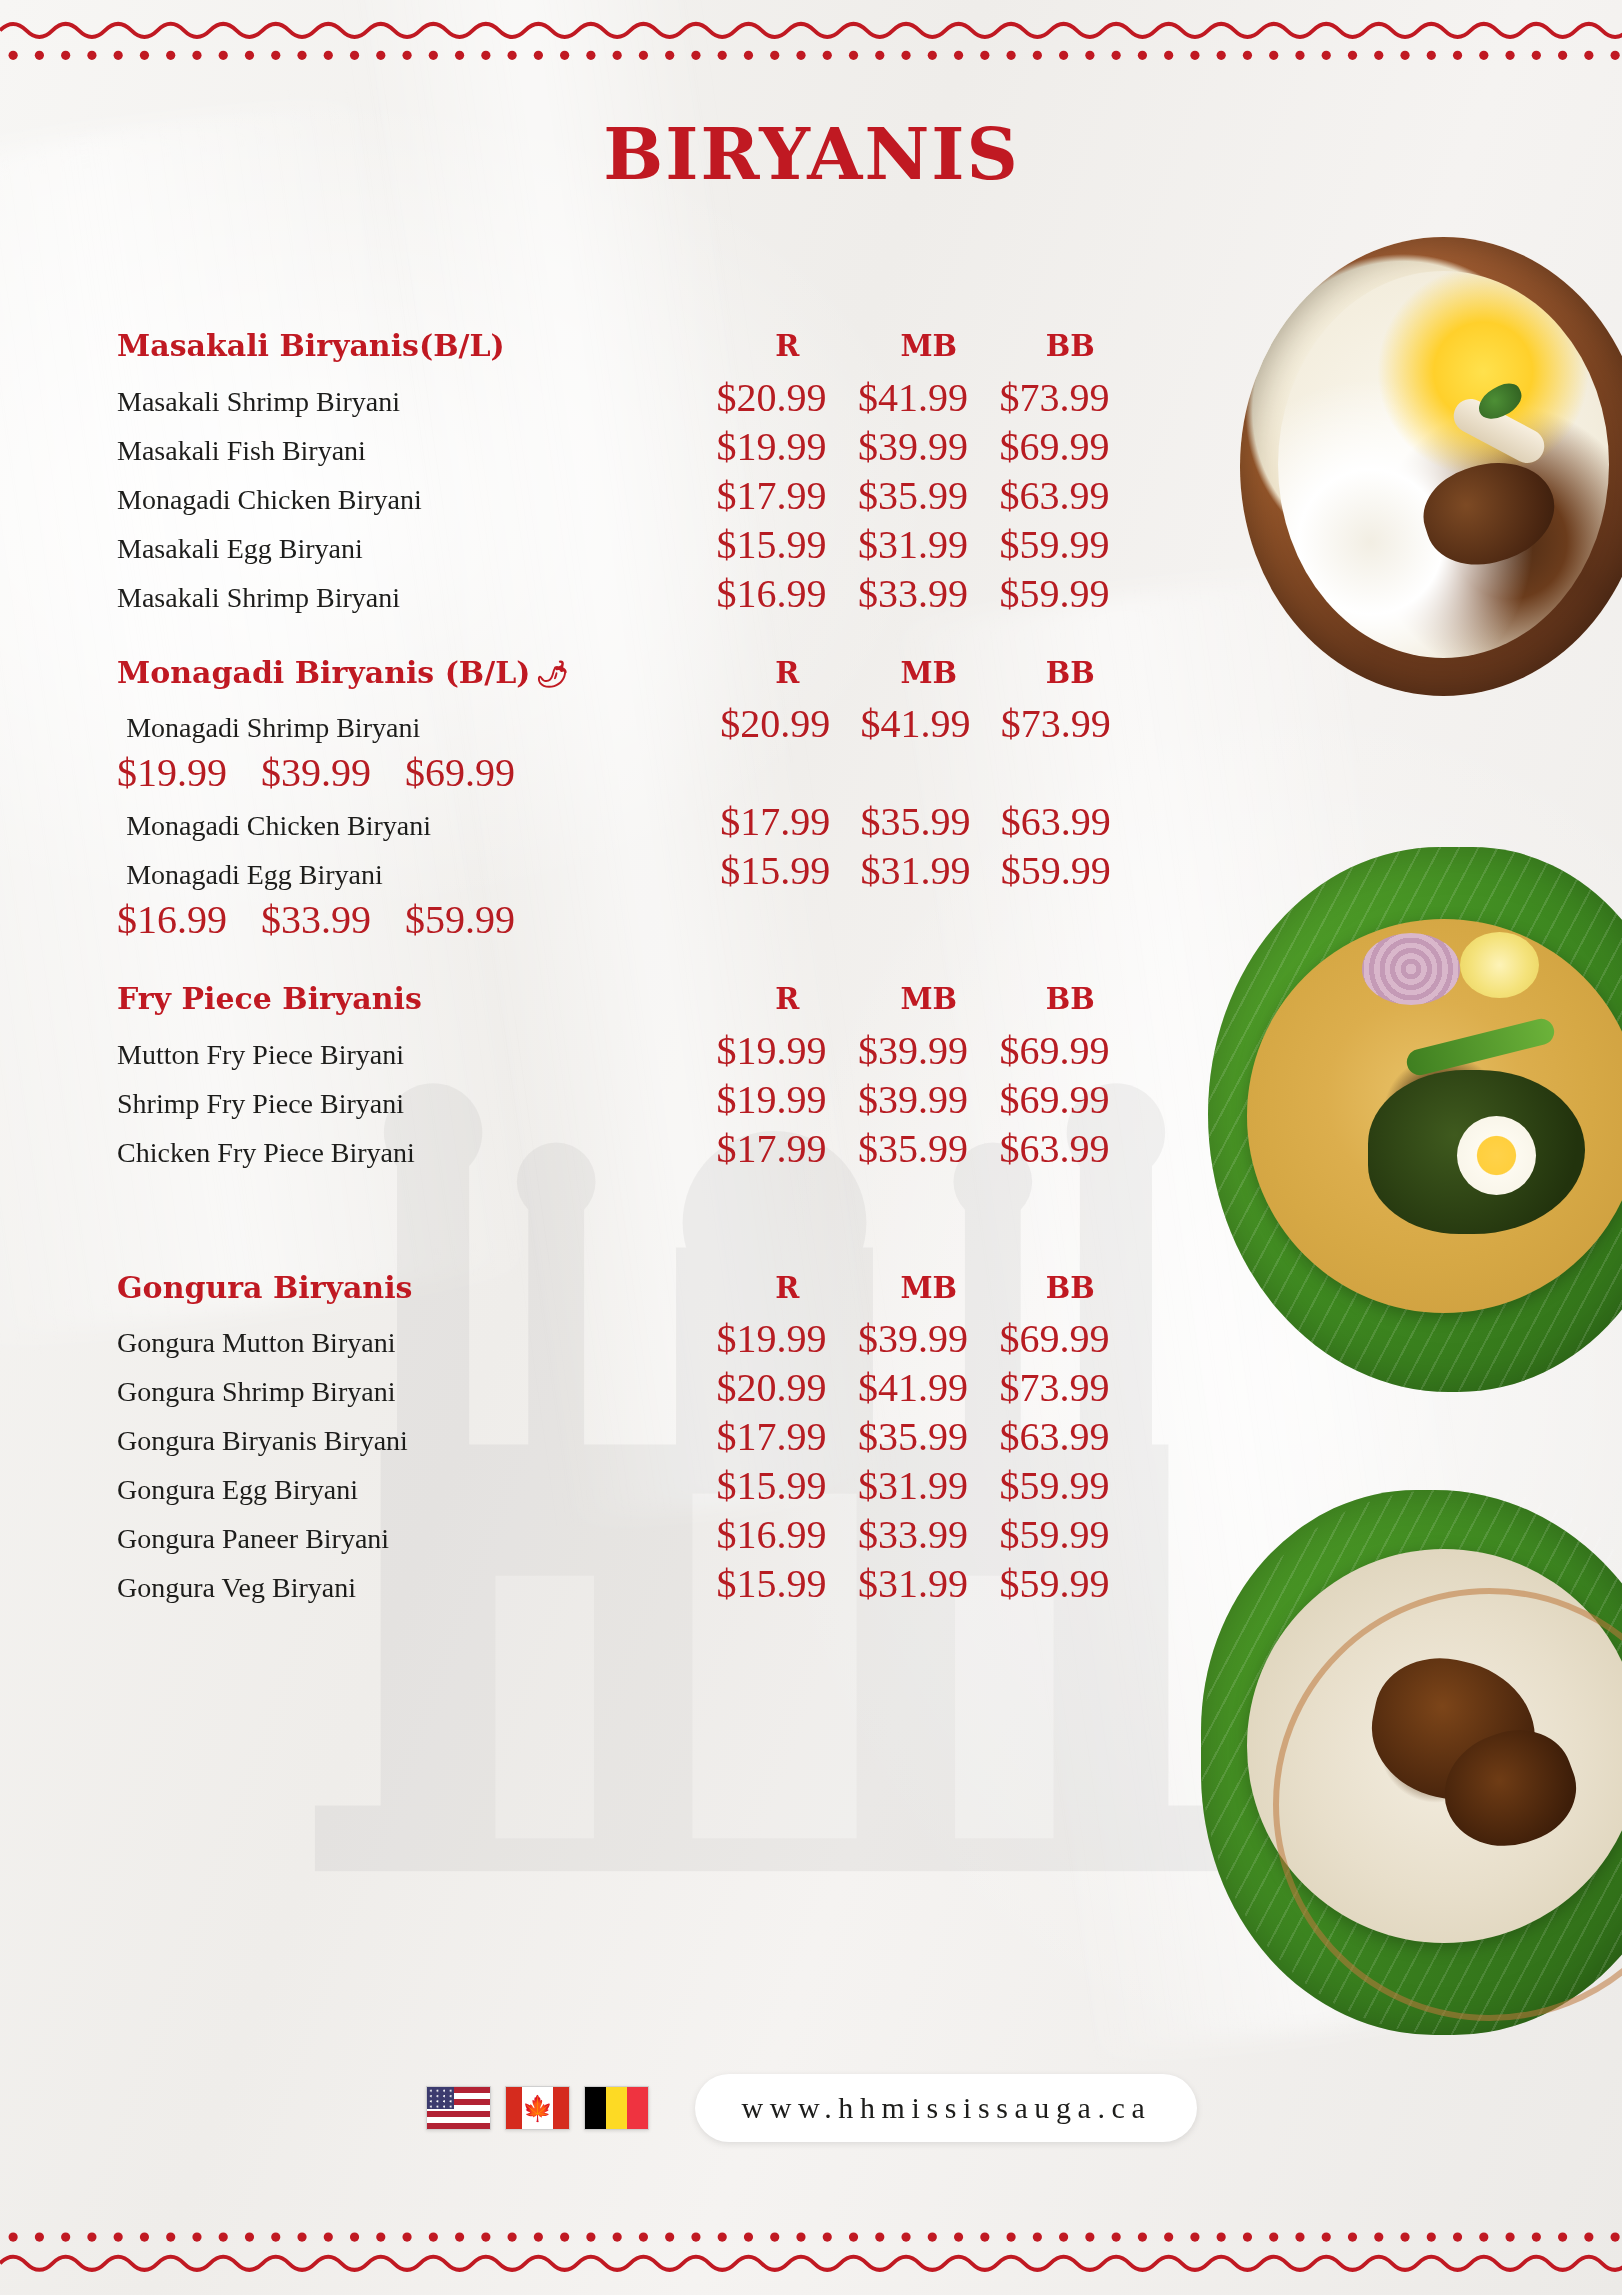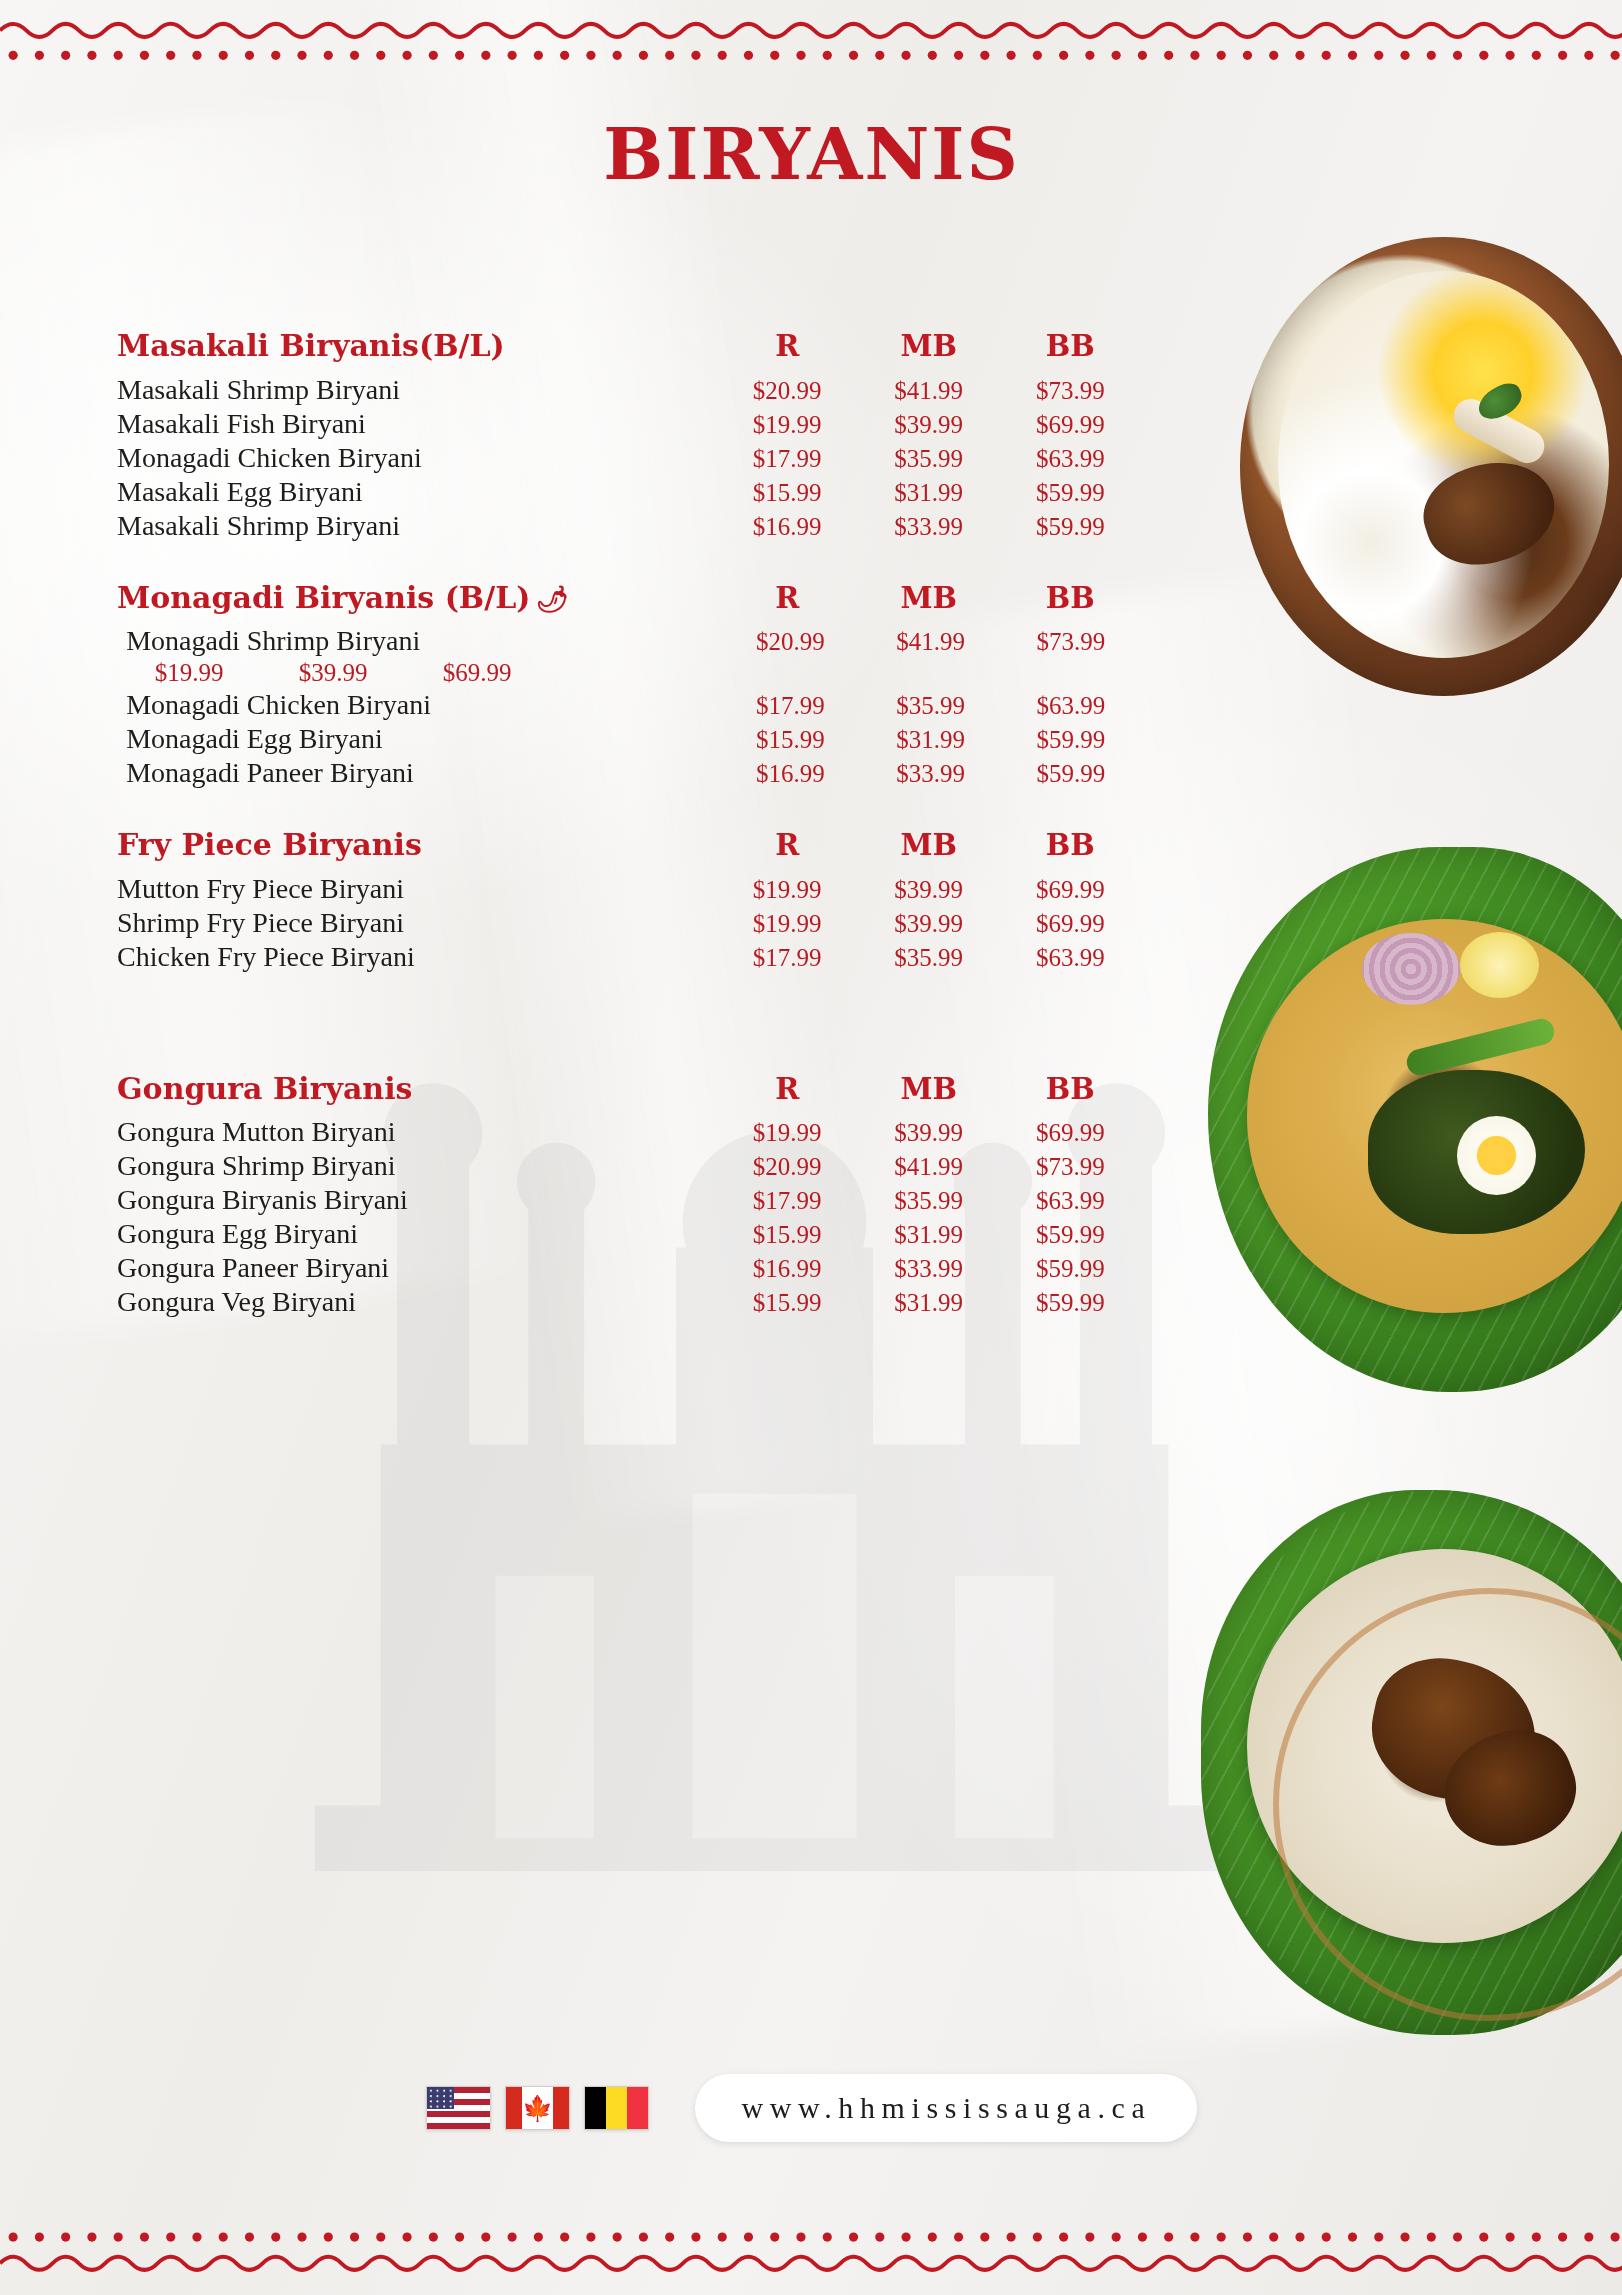--- a/index.html
+++ b/index.html
@@ -110,23 +110,23 @@
   }
   .item-name {
     width: 610px;
     font-family: "Liberation Serif", serif;
     font-size: 28px;
     color: #1d1d1b;
     white-space: nowrap;
   }
   .price {
     width: 144px;
-    text-align: center;
+    text-align: left;
     font-family: "Liberation Serif", serif;
-    font-size: 25px;
+    font-size: 40px;
     color: #b71c22;
     white-space: nowrap;
   }
   .indent .item-name { padding-left: 9.2px; }
 
   
   .photo {
     position: absolute;
     overflow: hidden;
   }
@@ -651,21 +651,20 @@
         <div class="price">$35.99</div>
         <div class="price">$63.99</div>
       </div>
       <div class="row">
         <div class="item-name">Monagadi Egg Biryani</div>
         <div class="price">$15.99</div>
         <div class="price">$31.99</div>
         <div class="price">$59.99</div>
       </div>
       <div class="row">
-        <div class="item-name">Monagadi Paneer Biryani</div>
         <div class="price">$16.99</div>
         <div class="price">$33.99</div>
         <div class="price">$59.99</div>
       </div>
     </div>
 
     <div class="section" style="margin-top:38px;">
       <div class="sec-header">
         <div class="sec-title">Fry Piece Biryanis</div>
         <div class="col-head">R</div>

